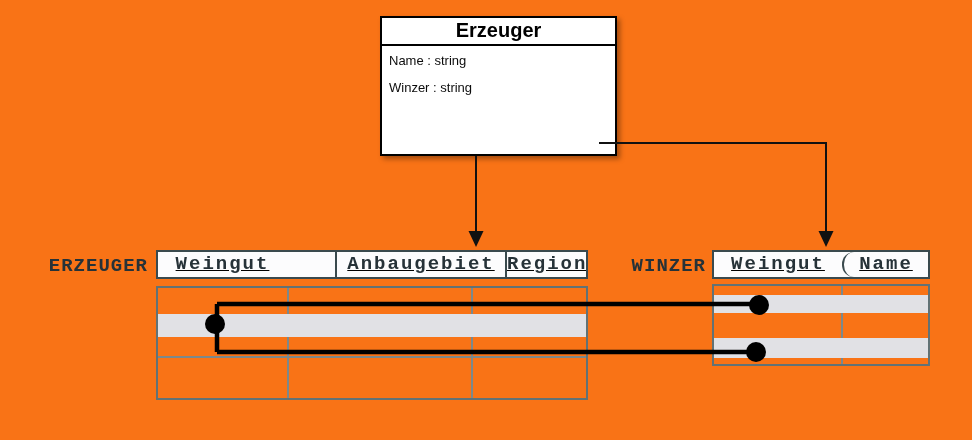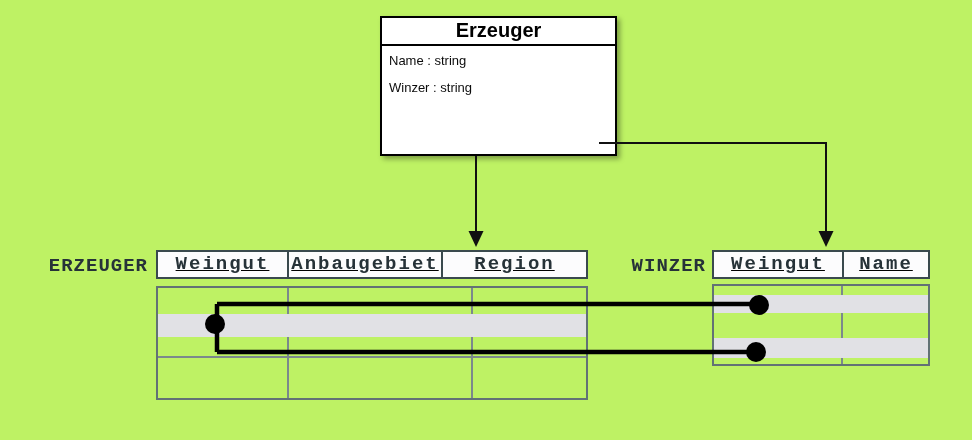--- a/index.html
+++ b/index.html
@@ -1,21 +1,21 @@
 <!DOCTYPE html>
 <html><head>
 <meta charset="utf-8">
 <style>
   html,body{margin:0;padding:0;}
   body{font-family:"Liberation Sans",sans-serif;}
 
   .stage{
     position:relative;
     width:972px;height:440px;
-    background:#bef264;
+    background:#f97316;
     overflow:hidden;
   }
 
   
   .class-box{
     position:absolute;left:380px;top:16px;
     width:237px;height:140px;
     background:#ffffff;
     border:2px solid #000000;
     box-sizing:border-box;
@@ -56,22 +56,22 @@
   }
   .hdr-erzeuger{left:156px;width:432px;}
   .hdr-winzer{left:712px;width:218px;}
   .hdr-cell{
     font-family:"Liberation Mono",monospace;
     font-weight:bold;font-size:19px;letter-spacing:2px;
     color:#263238;text-align:center;line-height:25px;
     box-sizing:border-box;overflow:hidden;
   }
   .hdr-cell + .hdr-cell{border-left:2px solid #3a4a4e;}
-  .ez-c1{width:129px;} .ez-c2{width:154px;} .ez-c3{flex:1;}
-  .wz-c1{width:128px;} .wz-c2{flex:1;}
+  .ez-c1{width:129px;} .ez-c2{width:170px;margin-left:48px;} .ez-c3{flex:1;}
+  .wz-c1{width:128px;} .wz-c2{flex:1;border-radius:12px;}
 
   
   .tbl-body{
     position:absolute;
     border:2px solid #627275;
     box-sizing:border-box;
     background:transparent;
   }
   .body-erzeuger{left:156px;top:286px;width:432px;height:114px;}
   .body-winzer{left:712px;top:284px;width:218px;height:82px;}

